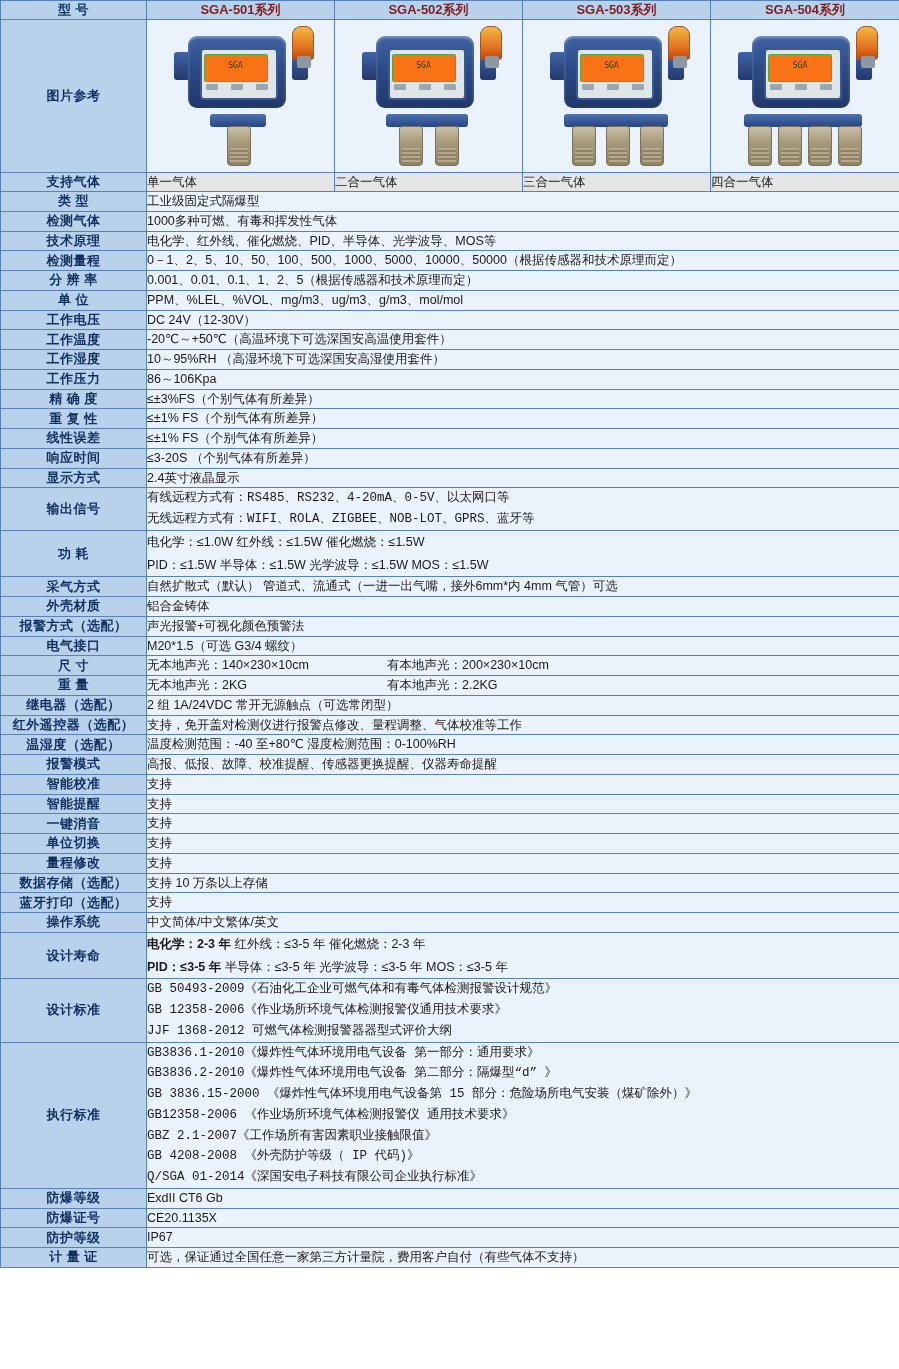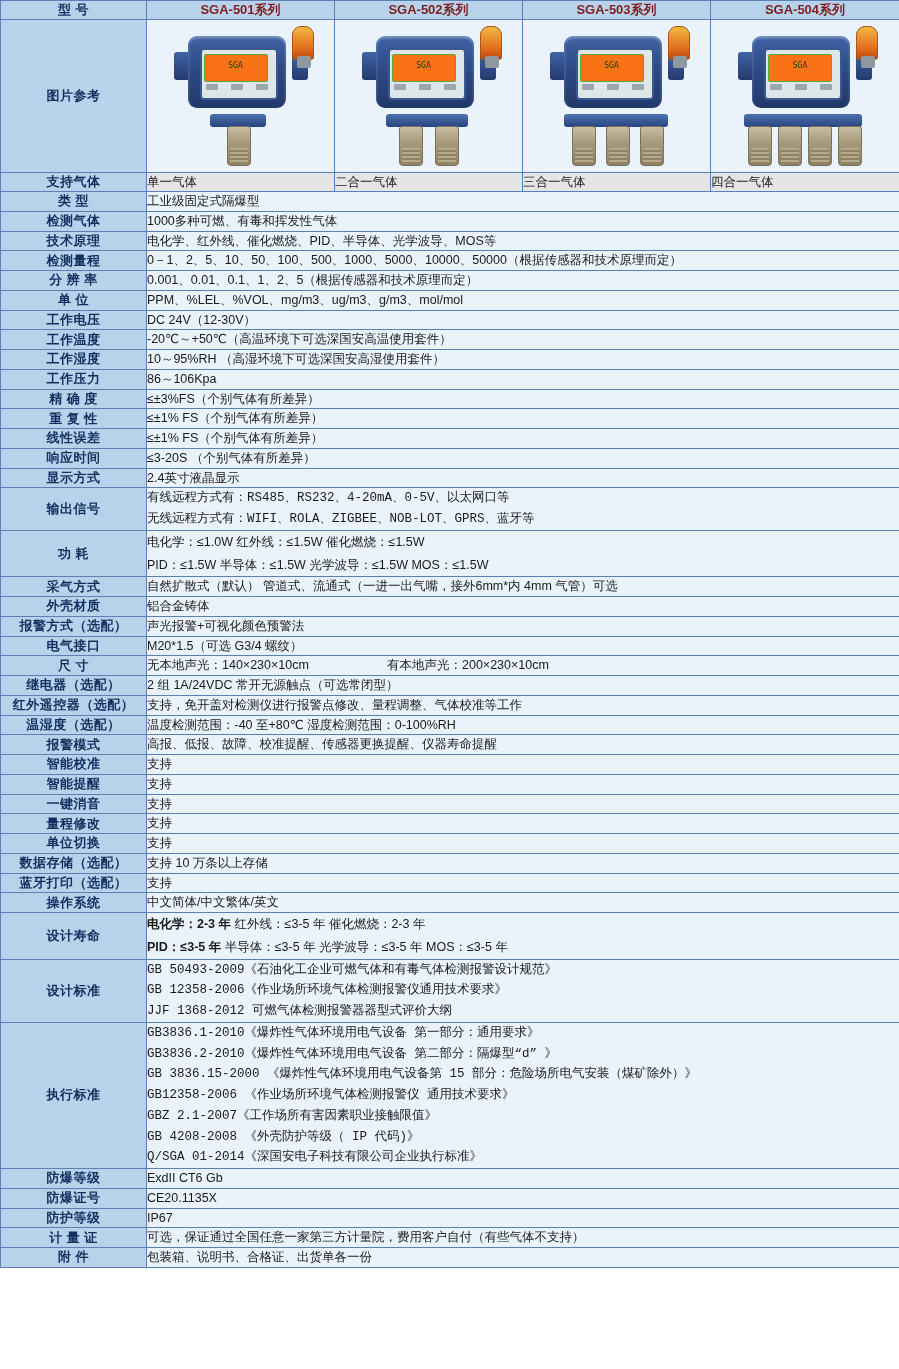--- a/index.html
+++ b/index.html
@@ -369,20 +369,29 @@
   <tr>
     <td class="label">尺    寸</td>
     <td class="val" colspan="4">
       <span class="dim-row">
         <span class="c1">无本地声光：140×230×10cm</span>
         <span>有本地声光：200×230×10cm</span>
       </span>
     </td>
   </tr>
 
+  <tr>
+    <td class="label">重    量</td>
+    <td class="val" colspan="4">
+      <span class="wt-row">
+        <span class="c1">无本地声光：2KG</span>
+        <span>有本地声光：2.2KG</span>
+      </span>
+    </td>
+  </tr>
 
   <tr>
     <td class="label">继电器（选配）</td>
     <td class="val" colspan="4">2 组 1A/24VDC 常开无源触点（可选常闭型）</td>
   </tr>
   <tr>
     <td class="label">红外遥控器（选配）</td>
     <td class="val" colspan="4">支持，免开盖对检测仪进行报警点修改、量程调整、气体校准等工作</td>
   </tr>
   <tr>
@@ -399,25 +408,25 @@
   </tr>
   <tr>
     <td class="label">智能提醒</td>
     <td class="val" colspan="4">支持</td>
   </tr>
   <tr>
     <td class="label">一键消音</td>
     <td class="val" colspan="4">支持</td>
   </tr>
   <tr>
+    <td class="label">单位切换</td>
+    <td class="val" colspan="4">支持</td>
+  </tr>
+  <tr>
     <td class="label">量程修改</td>
-    <td class="val" colspan="4">支持</td>
-  </tr>
-  <tr>
-    <td class="label">单位切换</td>
     <td class="val" colspan="4">支持</td>
   </tr>
   <tr>
     <td class="label">数据存储（选配）</td>
     <td class="val" colspan="4">支持 10 万条以上存储</td>
   </tr>
   <tr>
     <td class="label">蓝牙打印（选配）</td>
     <td class="val" colspan="4">支持</td>
   </tr>
@@ -479,19 +488,15 @@
     <td class="val" colspan="4">CE20.1135X</td>
   </tr>
   <tr>
     <td class="label">防护等级</td>
     <td class="val" colspan="4">IP67</td>
   </tr>
   <tr>
     <td class="label">计 量 证</td>
     <td class="val" colspan="4">可选，保证通过全国任意一家第三方计量院，费用客户自付（有些气体不支持）</td>
   </tr>
-  <tr>
-    <td class="label">附    件</td>
-    <td class="val" colspan="4">包装箱、说明书、合格证、出货单各一份</td>
-  </tr>
 
   </tbody>
 </table>
 
 </body></html>

